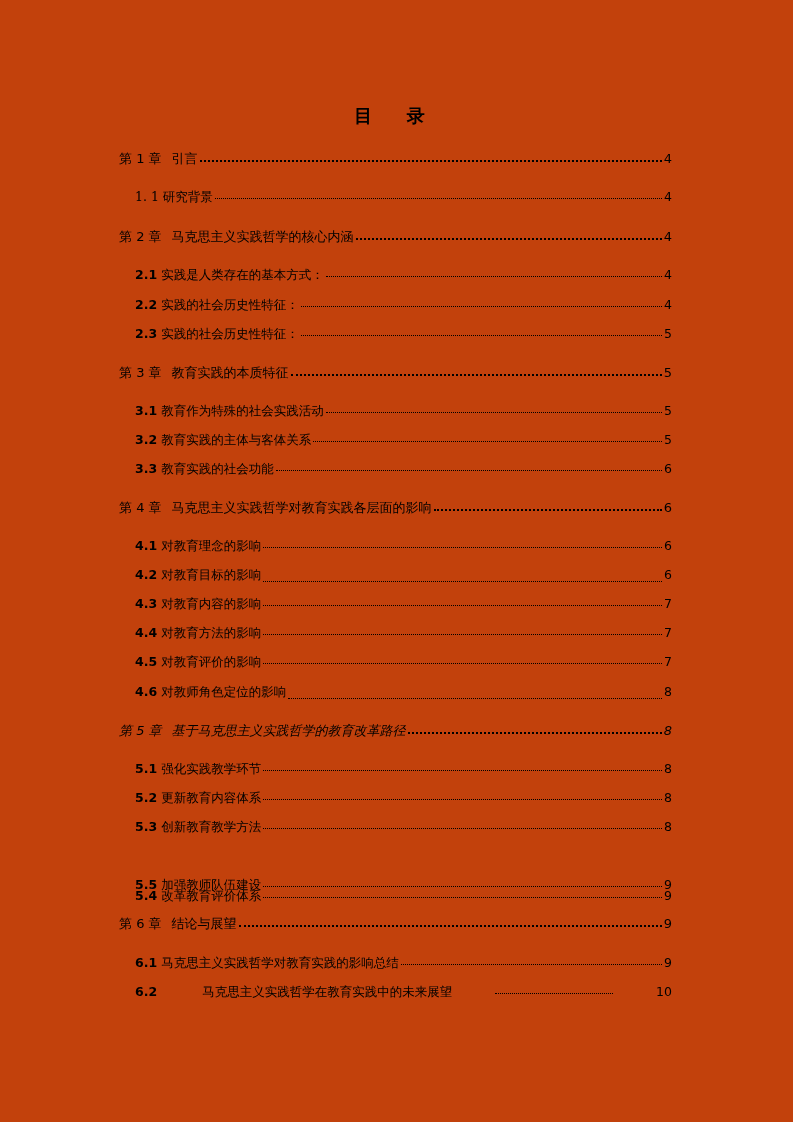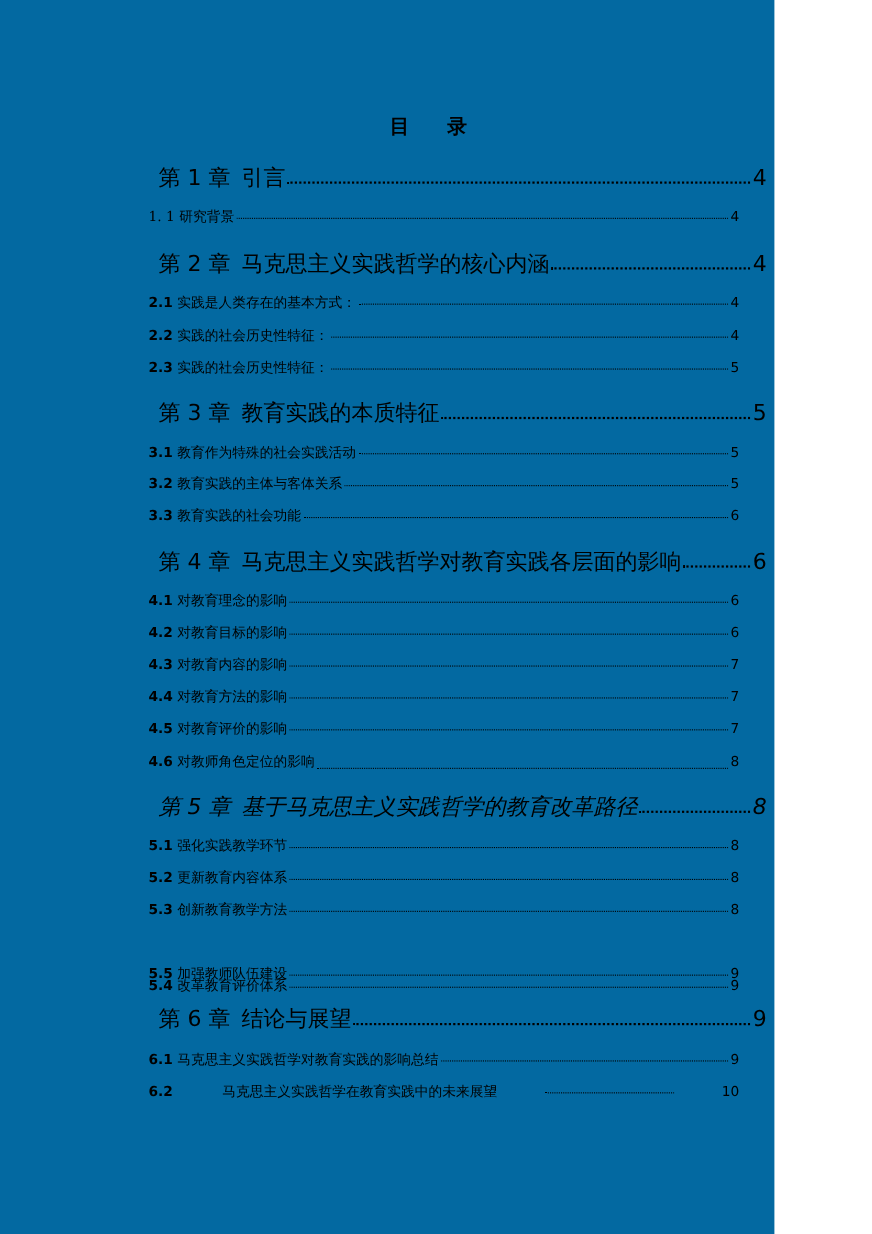--- a/index.html
+++ b/index.html
@@ -12,23 +12,23 @@
       height: 1122px;
       position: relative;
       overflow: hidden;
       color: #000000;
       font-family: "DejaVu Serif", "Liberation Serif", serif;
     }
     .page {
       position: absolute;
       left: 0;
       top: 0;
-      width: 704px;
+      width: 793px;
       height: 1122px;
-      background: #0369a1;
+      background: #c2410c;
     }
     .toc-title {
       position: absolute;
       top: 104px;
       left: 0;
       width: 793px;
       text-align: center;
       font-family: "DejaVu Sans", "Liberation Sans", sans-serif;
       font-weight: bold;
       font-size: 18px;
@@ -37,25 +37,24 @@
     }
     .toc-entry {
       position: absolute;
       display: flex;
       align-items: baseline;
       white-space: nowrap;
     }
     .toc-entry.chapter {
       left: 119px;
       width: 553px;
-      font-size: 20px;
+      font-size: 13px;
       line-height: 22px;
       font-family: "DejaVu Sans", "Liberation Sans", sans-serif;
       font-weight: normal;
-      margin-left: 25px;
     }
     .toc-entry.section {
       left: 135px;
       width: 537px;
       font-size: 12.5px;
       line-height: 18px;
       font-family: "DejaVu Sans", "Liberation Sans", sans-serif;
     }
     .toc-entry.section.serif-num .num {
       font-family: "DejaVu Serif", "Liberation Serif", serif;
@@ -171,21 +170,21 @@
         <span class="label">马克思主义实践哲学对教育实践各层面的影响</span>
         <span class="leader"></span>
         <span class="page-num">6</span>
       </div>
       <div class="toc-entry section" style="top: 537px;">
         <span class="num">4.1</span>
         <span class="label">对教育理念的影响</span>
         <span class="leader"></span>
         <span class="page-num">6</span>
       </div>
-      <div class="toc-entry section" style="top: 566px;">
+      <div class="toc-entry section" style="top: 566px; align-items: flex-end;">
         <span class="num">4.2</span>
         <span class="label">对教育目标的影响</span>
         <span class="leader"></span>
         <span class="page-num">6</span>
       </div>
       <div class="toc-entry section" style="top: 595px;">
         <span class="num">4.3</span>
         <span class="label"> 对教育内容的影响</span>
         <span class="leader"></span>
         <span class="page-num">7</span>

